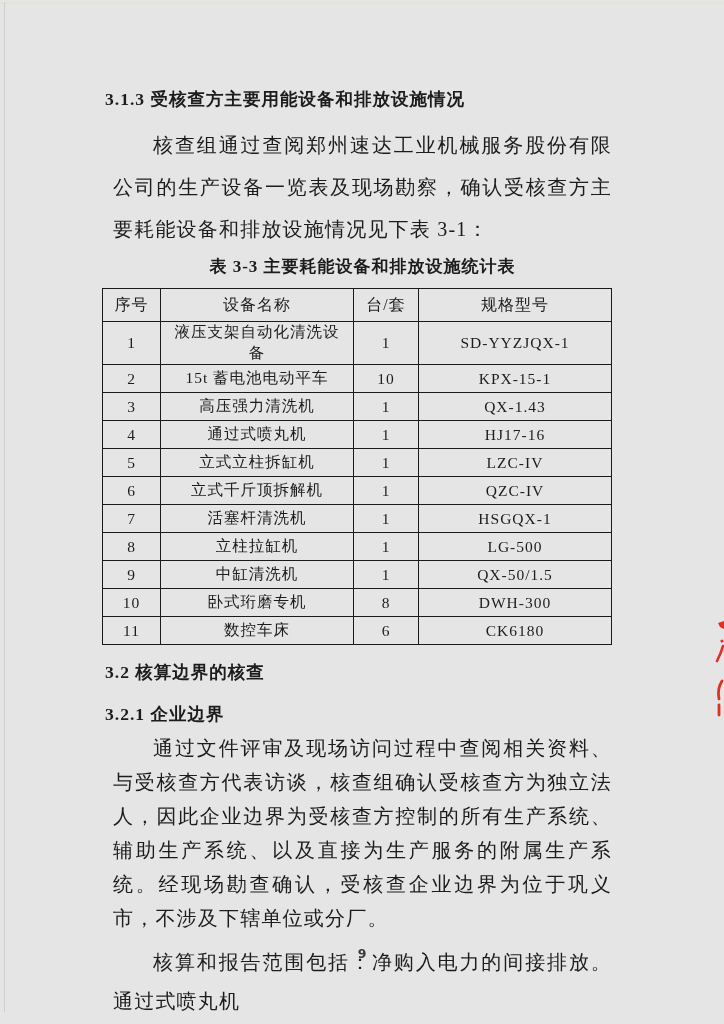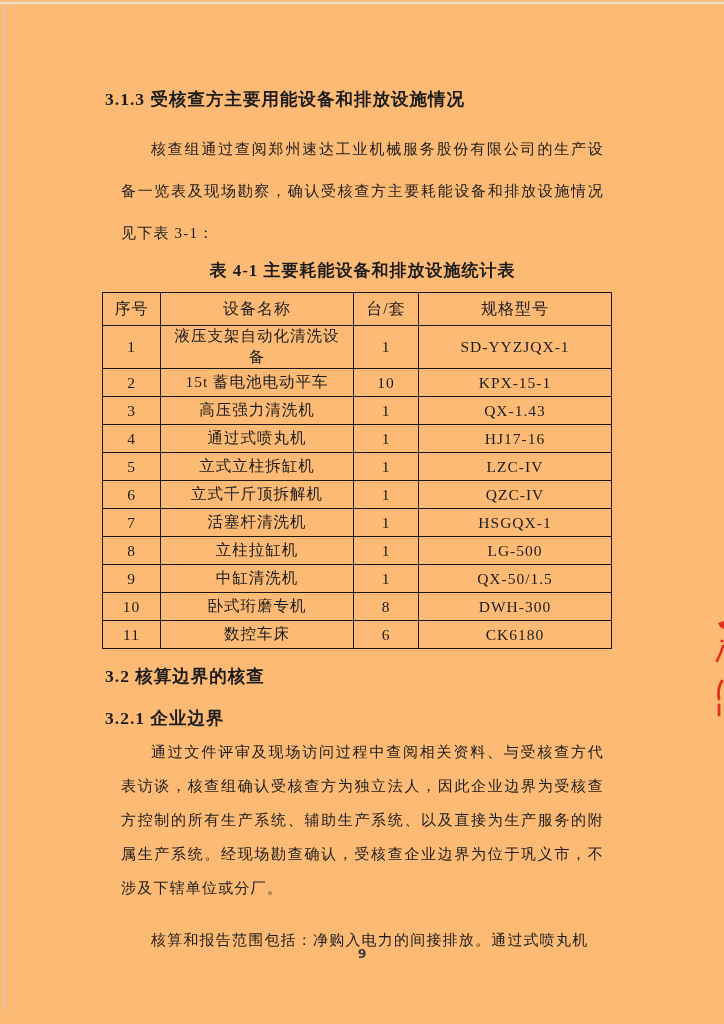--- a/index.html
+++ b/index.html
@@ -1,19 +1,19 @@
 <!DOCTYPE html>
 <html><head>
 <meta charset="utf-8">
 <style>
   html,body{margin:0;padding:0;background:#ffffff;}
   .page{
     position:relative;
     width:724px;height:1024px;
-    background:#fdba74;
+    background:#e5e5e5;
     overflow:hidden;
     font-family:"Liberation Serif","DejaVu Serif",serif;
     color:#1c1c1c;
   }
   .scan-edge-top{
     position:absolute;top:2px;left:0;width:724px;height:2px;
     background:#e6e3d2;
   }
   .scan-edge-left{
     position:absolute;top:2px;left:4px;width:1px;height:1010px;
@@ -24,22 +24,22 @@
     left:105px;top:86px;width:515px;
   }
   .heading{
     font-size:17.5px;font-weight:bold;letter-spacing:1px;
     line-height:26px;margin:0;
   }
   .h313{margin-bottom:12px;}
   .h32{margin-top:14px;}
   .h321{margin-top:16px;}
   .body-para{
-    font-size:15px;line-height:42px;letter-spacing:1.2px;
-    text-align:justify;text-indent:2em;margin:16px;
+    font-size:20px;line-height:42px;letter-spacing:1.2px;
+    text-align:justify;text-indent:2em;margin:8px;
   }
   .para-313{margin-bottom:4px;}
   .para-321{line-height:34px;margin-top:4px;}
   .para-scope{line-height:39px;margin-top:0;}
   .table-title{
     font-size:17px;font-weight:bold;letter-spacing:1px;
     text-align:center;line-height:26px;margin:2px 0 8px;
   }
   table.dev-table{
     border-collapse:collapse;
@@ -77,21 +77,21 @@
 
   <div class="scan-edge-top"></div>
   <div class="scan-edge-left"></div>
 
   <div class="content">
 
     <h2 class="heading h313">3.1.3 受核查方主要用能设备和排放设施情况</h2>
 
     <p class="body-para para-313">核查组通过查阅郑州速达工业机械服务股份有限公司的生产设备一览表及现场勘察，确认受核查方主要耗能设备和排放设施情况见下表 3-1：</p>
 
-    <div class="table-title">表 4-1  主要耗能设备和排放设施统计表</div>
+    <div class="table-title">表 3-3  主要耗能设备和排放设施统计表</div>
 
     <table class="dev-table">
       <colgroup>
         <col class="c-no">
           <col class="c-name">
           <col class="c-qty">
           <col class="c-spec">
       </colgroup>
       <thead>
         <tr>

